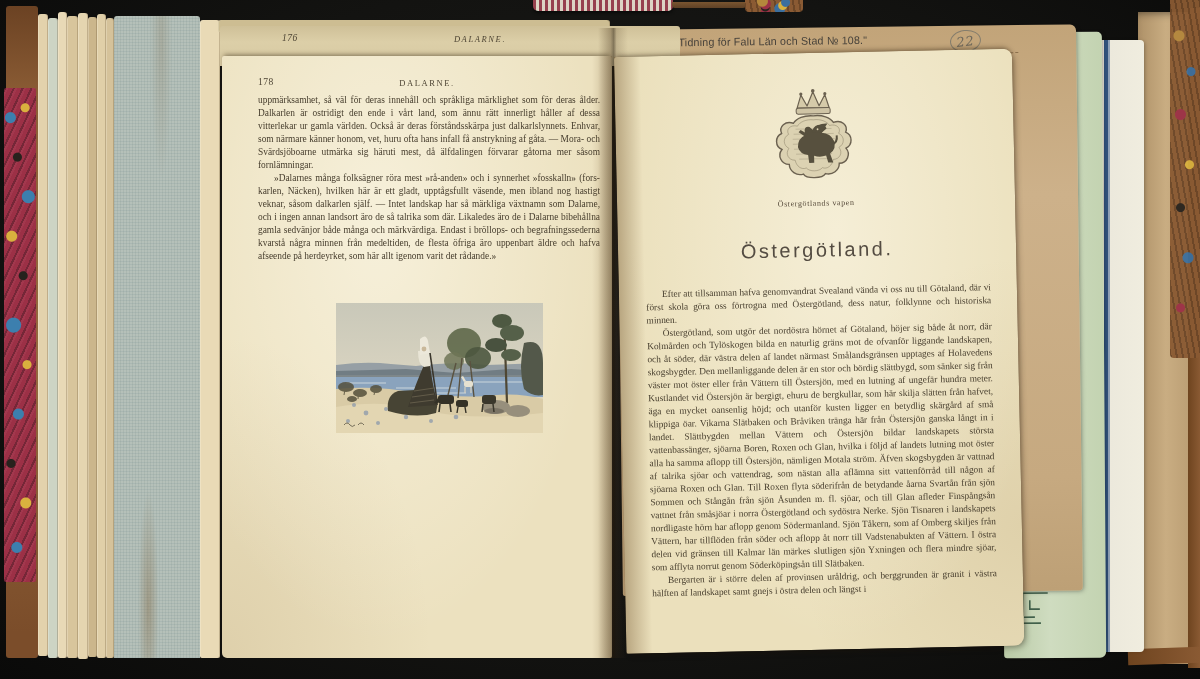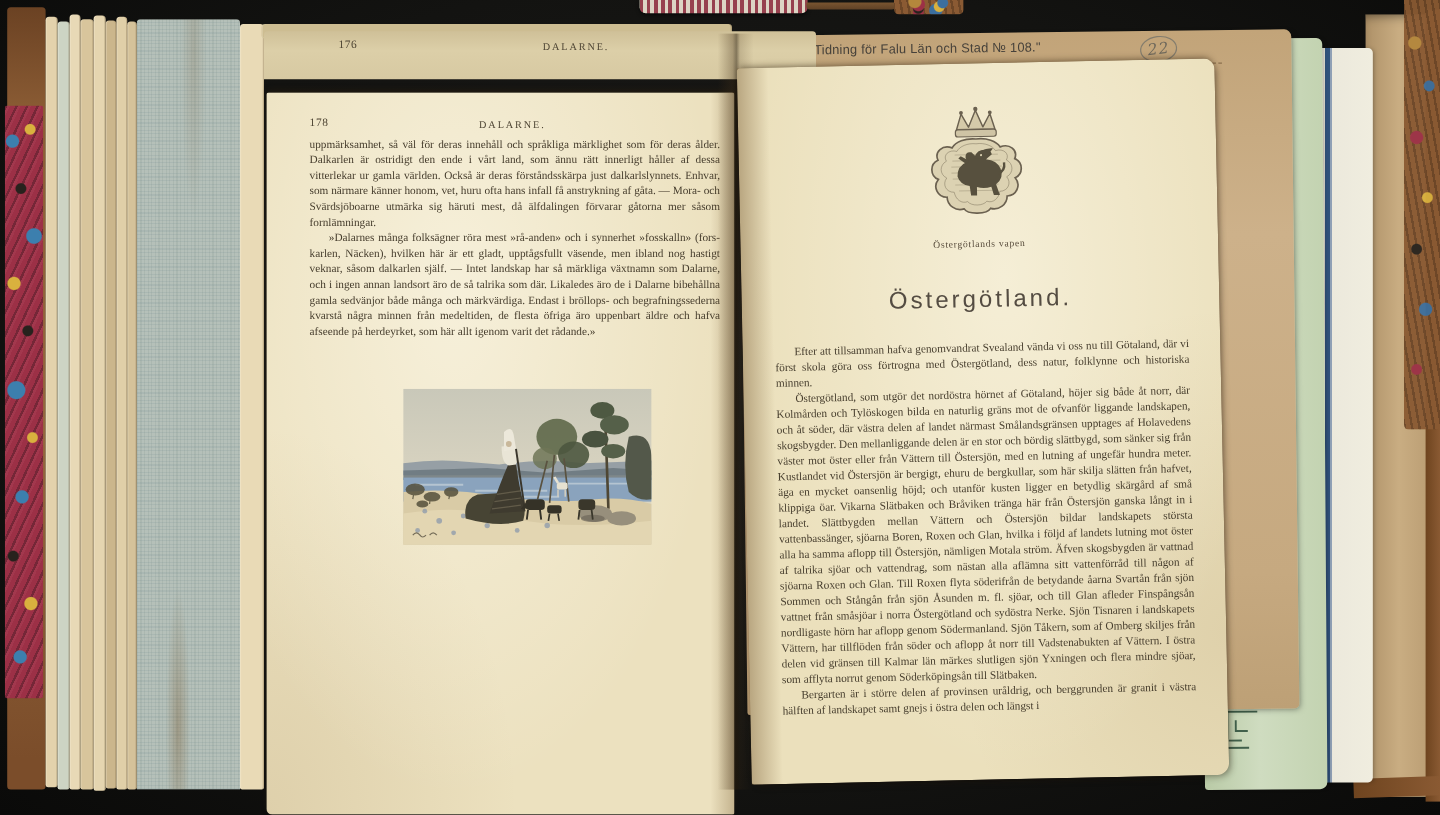--- a/index.html
+++ b/index.html
@@ -123,26 +123,26 @@
   <div class="abs strip" style="left:58px;top:12px;width:9px;height:646px;background:#e8d9b6;"></div>
   <div class="abs strip" style="left:67px;top:16px;width:11px;height:642px;background:#d8c59c;"></div>
   <div class="abs strip" style="left:78px;top:13px;width:10px;height:646px;background:#e5d5b0;"></div>
   <div class="abs strip" style="left:88px;top:17px;width:9px;height:640px;background:#cbb68c;"></div>
   <div class="abs strip" style="left:97px;top:14px;width:9px;height:644px;background:#e0cfa8;"></div>
   <div class="abs strip" style="left:106px;top:18px;width:8px;height:640px;background:#d5c29a;"></div>
   <div class="abs interleaf" style="left:114px;top:16px;width:86px;height:642px;"></div>
   <div class="abs strip" style="left:200px;top:20px;width:20px;height:638px;background:#e9dab6;"></div>
 
   <div class="abs strip" style="left:218px;top:20px;width:392px;height:12px;background:#cdbd92;"></div>
-  <div class="abs page176" style="left:220px;top:26px;width:460px;height:40px;">
+  <div class="abs page176" style="left:220px;top:26px;width:460px;height:40px;font-style:italic;">
     <span class="abs num" style="left:62px;top:7px;">176</span>
     <span class="abs runtitle" style="left:60px;right:0;top:8px;text-align:center;">DALARNE.</span>
   </div>
 
-  <div class="abs paper-left" style="left:222px;top:56px;width:390px;height:602px;margin-top:21px;">
+  <div class="abs paper-left" style="left:222px;top:56px;width:390px;height:602px;">
     <span class="abs num" style="left:36px;top:21px;">178</span>
     <span class="abs runtitle" style="left:20px;right:0;top:22px;text-align:center;">DALARNE.</span>
     <div class="abs body" style="left:36px;right:12px;top:38px;">
       <p class="cont">uppmärksamhet, så väl för deras innehåll och språkliga märklighet som för deras ålder. Dalkarlen är ostridigt den ende i vårt land, som ännu rätt innerligt håller af dessa vitterlekar ur gamla världen. Också är deras förståndsskärpa just dalkarlslynnets. Enhvar, som närmare känner honom, vet, huru ofta hans infall få anstrykning af gåta. — Mora- och Svärdsjöboarne utmärka sig häruti mest, då älfdalingen förvarar gåtorna mer såsom fornlämningar.</p>
       <p>»Dalarnes många folksägner röra mest »rå-anden» och i synnerhet »fosskalln» (fors-karlen, Näcken), hvilken här är ett gladt, upptågsfullt väsende, men ibland nog hastigt veknar, såsom dalkarlen själf. — Intet landskap har så märkliga växtnamn som Dalarne, och i ingen annan landsort äro de så talrika som där. Likaledes äro de i Dalarne bibehållna gamla sedvänjor både många och märkvärdiga. Endast i bröllops- och begrafningssederna kvarstå några minnen från medeltiden, de flesta öfriga äro uppenbart äldre och hafva afseende på herdeyrket, som här allt igenom varit det rådande.»</p>
     </div>
 
     <svg class="abs" style="left:114px;top:247px;" width="207" height="130" viewBox="0 0 207 130">
       <defs>
         <linearGradient id="sky" x1="0" y1="0" x2="0" y2="1">

